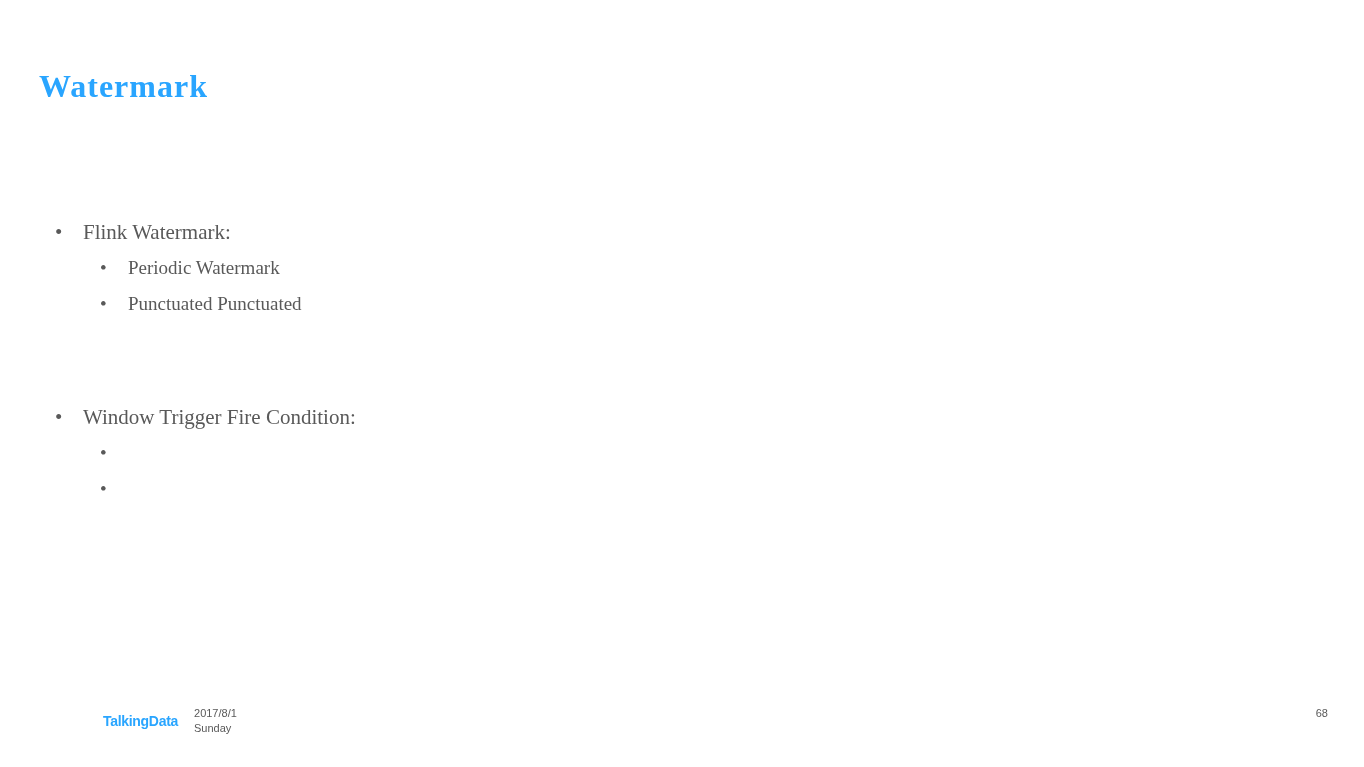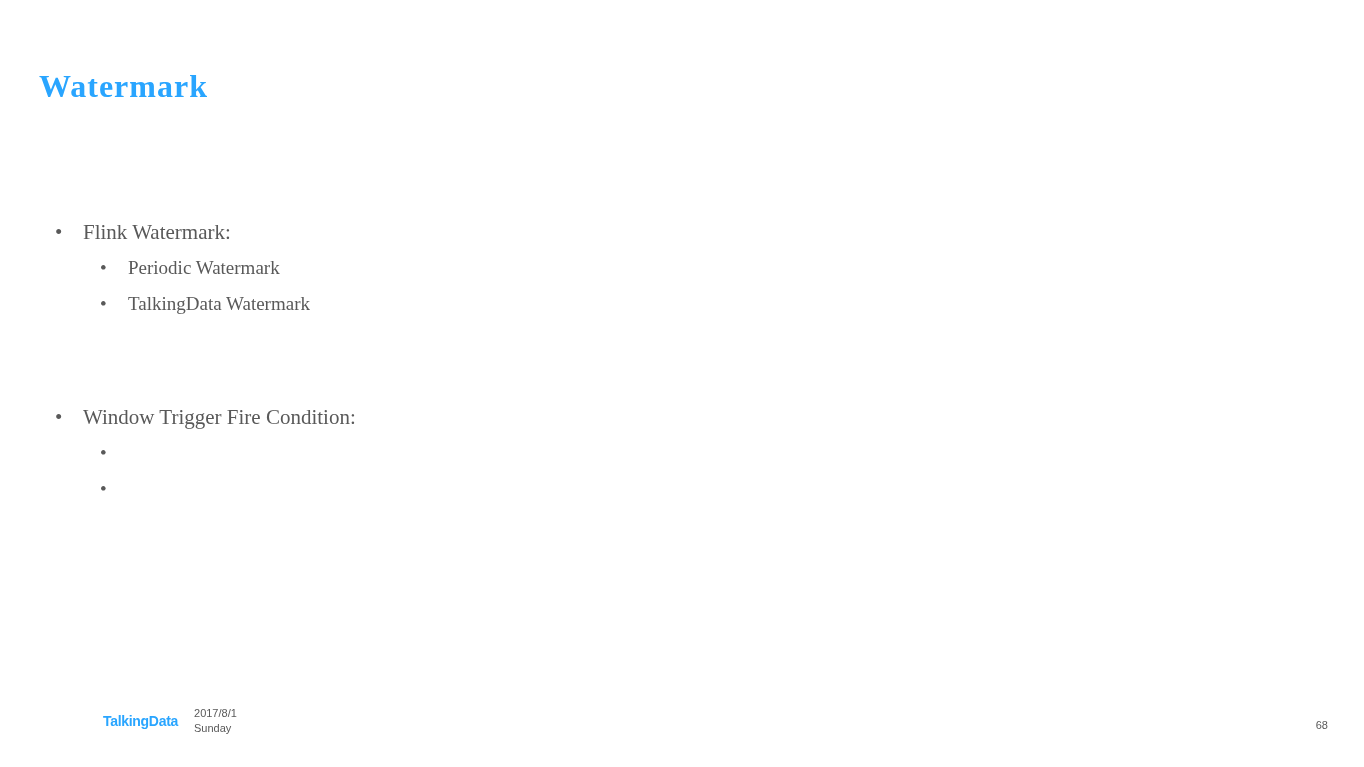--- a/index.html
+++ b/index.html
@@ -77,21 +77,21 @@
       letter-spacing: -0.3px;
     }
     .date-block {
       font-family: Arial, sans-serif;
       font-size: 11px;
       color: #595959;
       line-height: 1.3;
     }
     .page-number {
       position: absolute;
-      bottom: 36px;
+      bottom: 48px;
       right: 36px;
       font-family: Arial, sans-serif;
       font-size: 11px;
       color: #595959;
     }
   </style>
 </head>
 <body>
 
 <h1 class="title">Watermark</h1>
@@ -100,21 +100,21 @@
   <div class="bullet-l1">
     <span class="dot">•</span>
     <span>Flink Watermark:</span>
   </div>
   <div class="bullet-l2">
     <span class="dot">•</span>
     <span>Periodic Watermark</span>
   </div>
   <div class="bullet-l2">
     <span class="dot">•</span>
-    <span>TalkingData Watermark</span>
+    <span>Punctuated Punctuated</span>
   </div>
 
   <div class="section-gap"></div>
 
   <div class="bullet-l1">
     <span class="dot">•</span>
     <span>Window Trigger Fire Condition:</span>
   </div>
   <div class="bullet-l2">
     <span class="dot">•</span>

